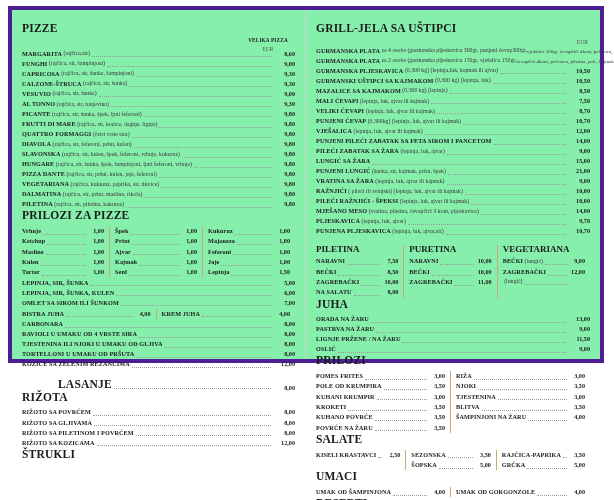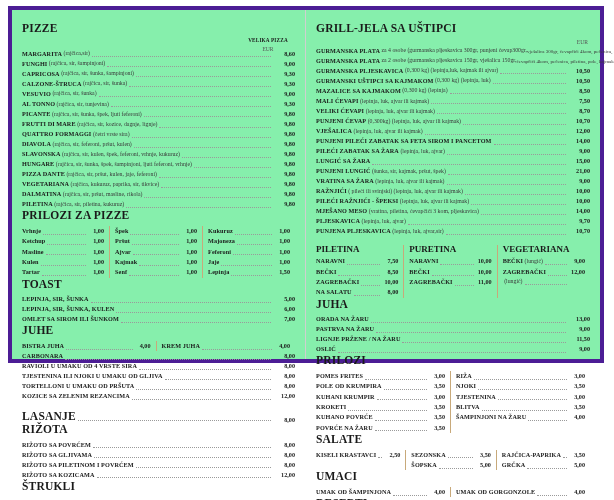--- a/index.html
+++ b/index.html
@@ -39,21 +39,21 @@
 
   h2.section {
     font-family: "Liberation Serif", "DejaVu Serif", serif;
     font-weight: bold;
     font-size: 11.5px;
     letter-spacing: 0.2px;
     margin: 0 0 4px 0;
     padding: 0;
     line-height: 1.1;
   }
-  .section-gap { margin-top: 9px; }
+  .section-gap { margin-top: 9px; margin-left: 36px; }
 
   
   .pizza-head {
     position: relative;
     height: 0;
   }
   .vp-label {
     position: absolute;
     right: 0;
     top: -2px;
@@ -367,40 +367,38 @@
             </li>
             <li>
               <span class="nm">Lepinja</span>
               <span class="leader"></span>
               <span class="pr">1,50</span>
             </li>
           </ul>
         </div>
       </div>
 
-    <h2 class="section section-gap">TOAST</h2>
     <ul class="items" id="toast-list">
         <li>
           <span class="nm">LEPINJA, SIR, ŠUNKA</span>
           <span class="leader"></span>
           <span class="pr">5,00</span>
         </li>
         <li>
           <span class="nm">LEPINJA, SIR, ŠUNKA, KULEN</span>
           <span class="leader"></span>
           <span class="pr">6,00</span>
         </li>
         <li>
           <span class="nm">OMLET SA SIROM ILI ŠUNKOM</span>
           <span class="leader"></span>
           <span class="pr">7,00</span>
         </li>
       </ul>
 
-    <h2 class="section section-gap">JUHE</h2>
     <div class="grid" id="juhe-grid">
         <div class="gcol">
           <ul class="items">
             <li>
               <span class="nm">BISTRA JUHA</span>
               <span class="leader"></span>
               <span class="pr">4,00</span>
             </li>
           </ul>
         </div>

